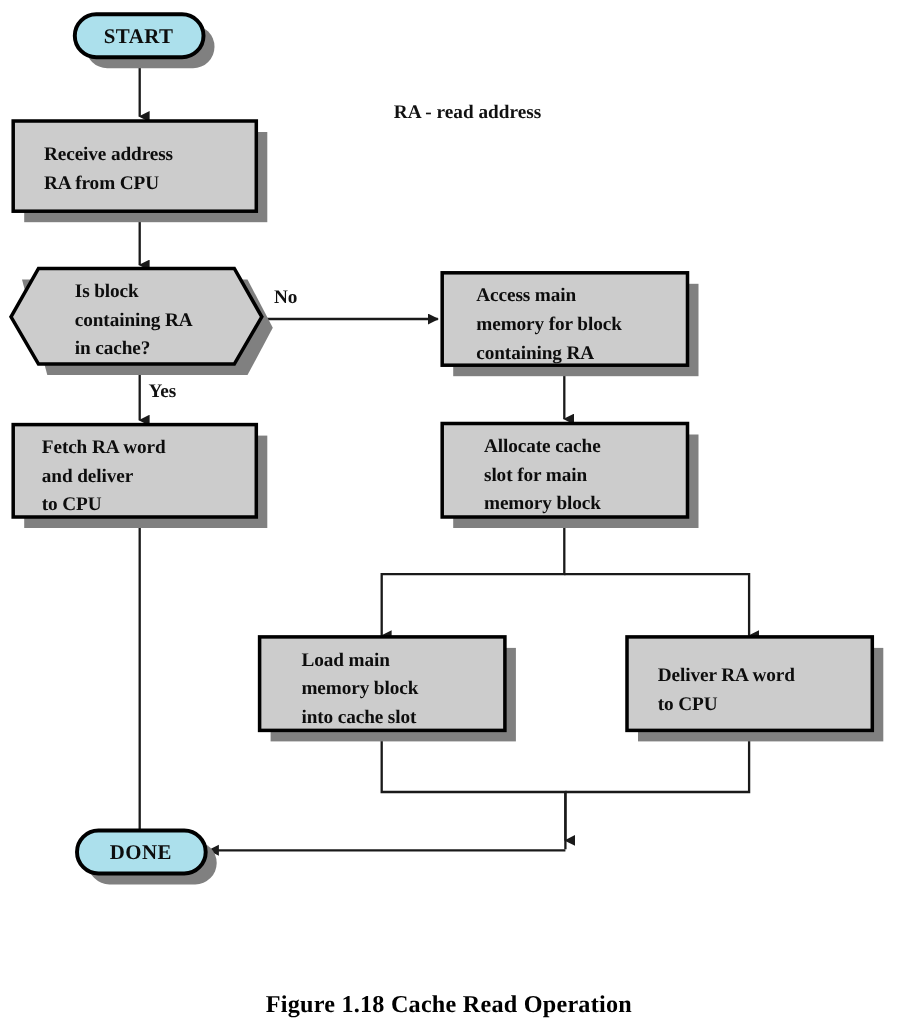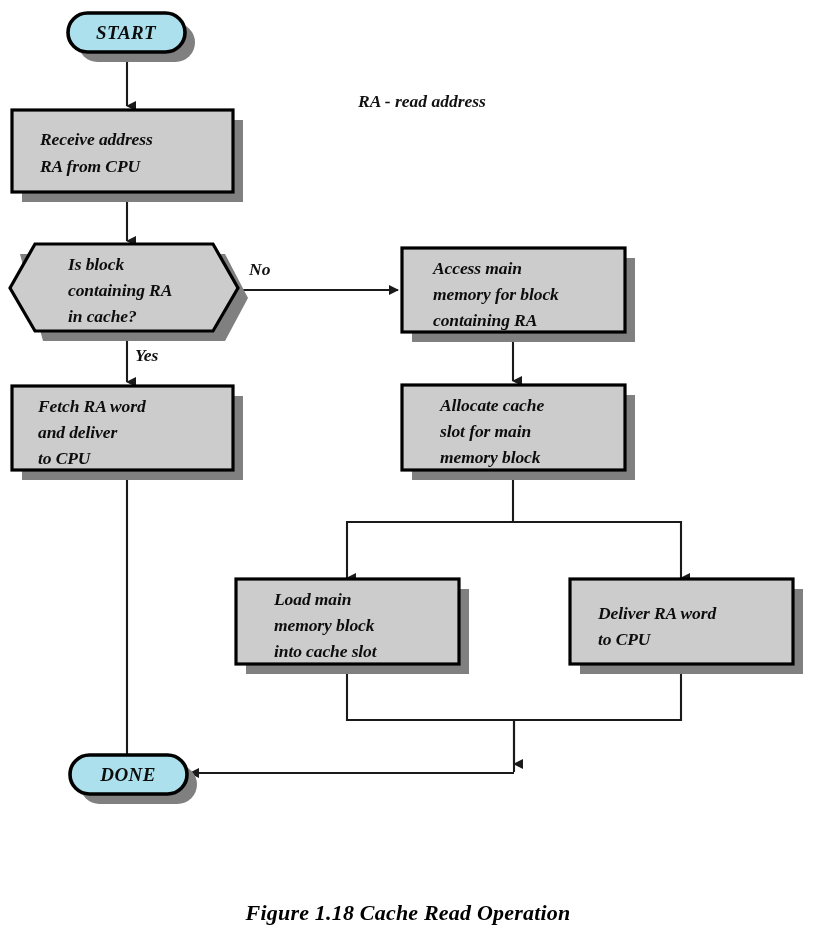--- a/index.html
+++ b/index.html
@@ -11,21 +11,20 @@
     width: 817px;
     height: 937px;
     font-family: "Liberation Serif", "DejaVu Serif", serif;
     overflow: hidden;
   }
   #figure-root {
     position: relative;
     width: 817px;
     height: 937px;
     background: #ffffff;
-    font-style: italic;
   }
   svg#flowchart {
     position: absolute;
     left: 0;
     top: 0;
     width: 817px;
     height: 937px;
     display: block;
   }
   .node-text {

